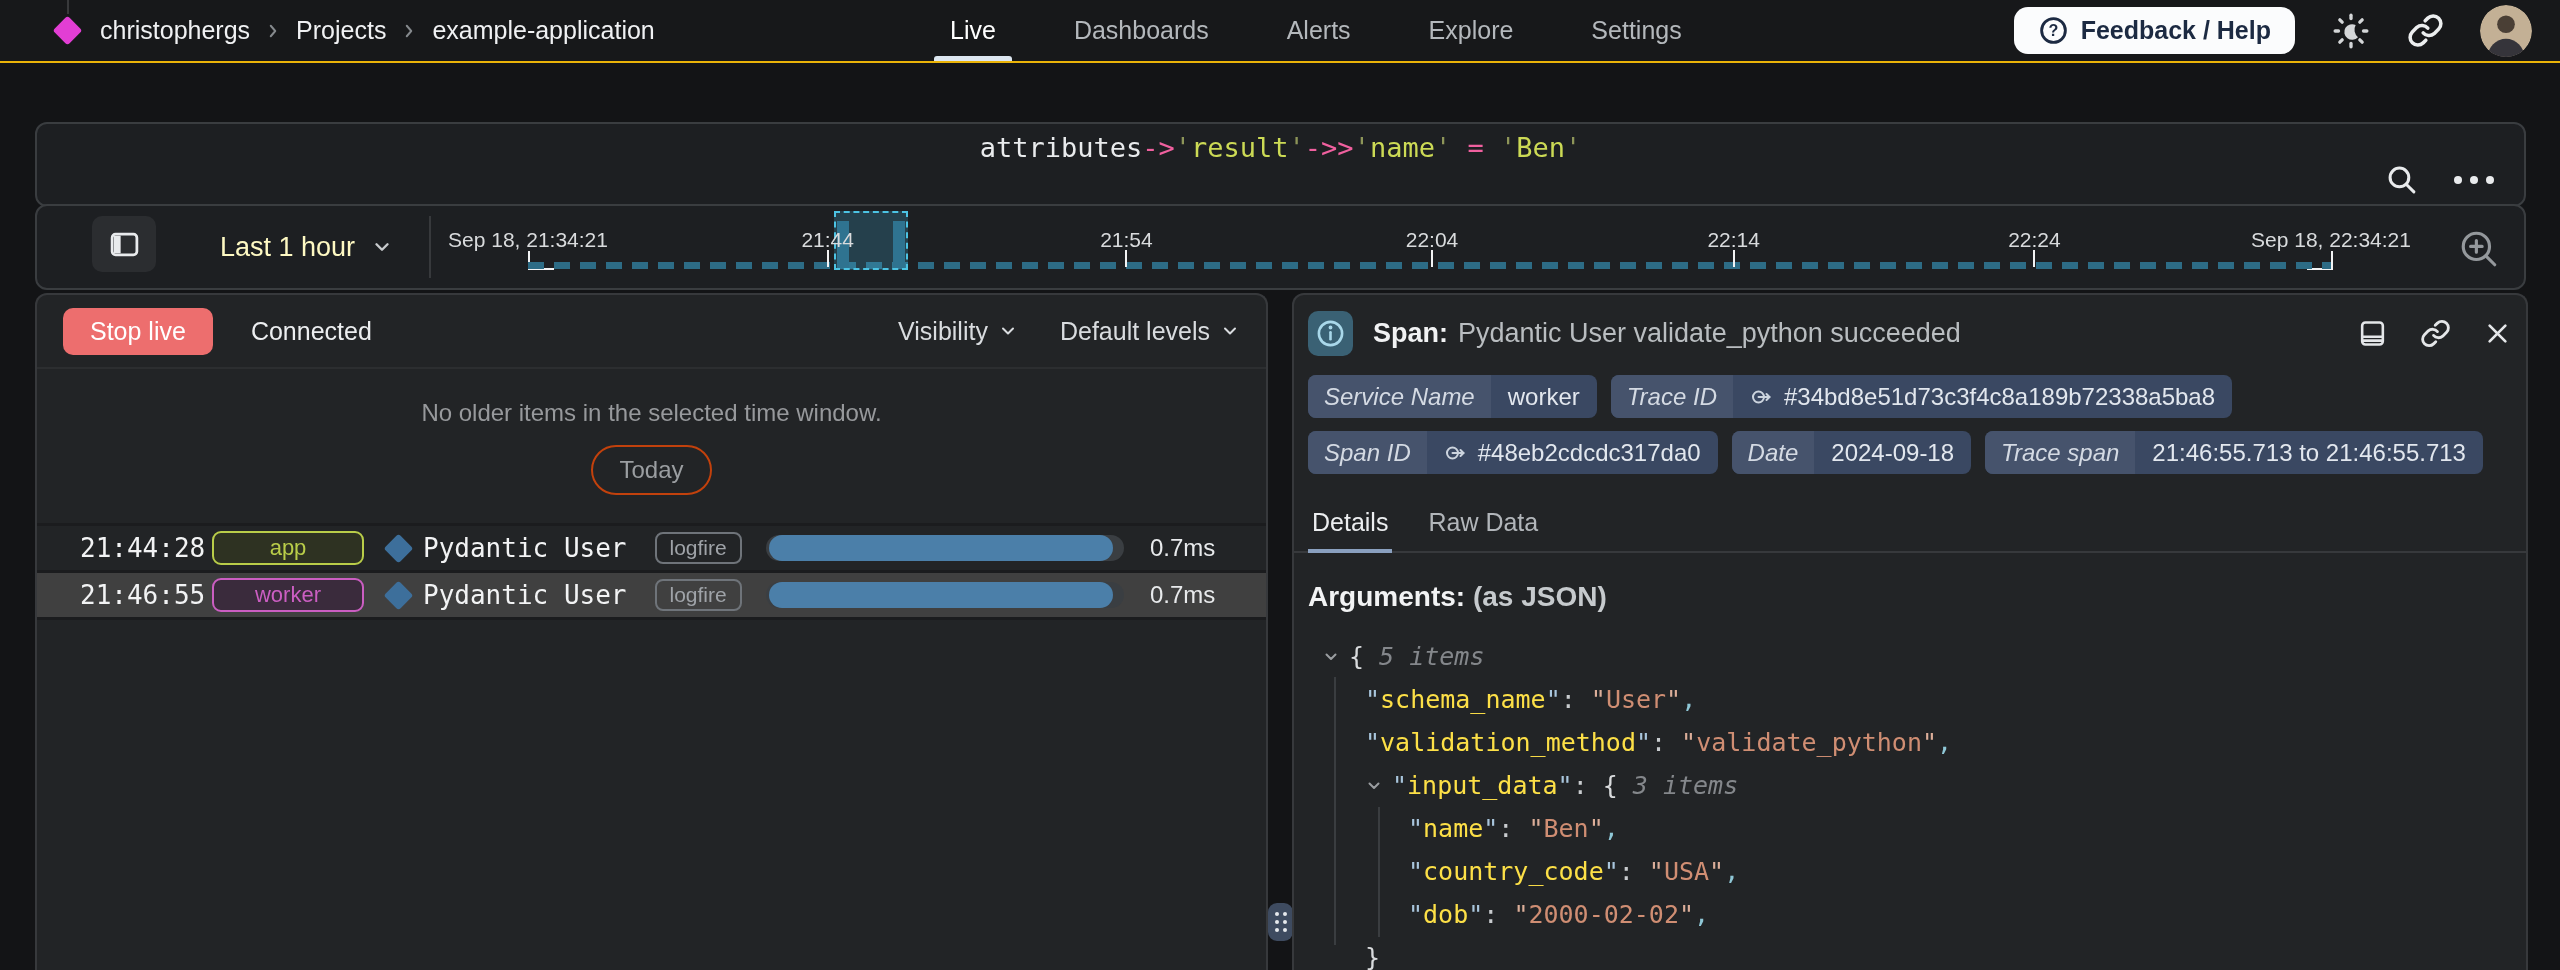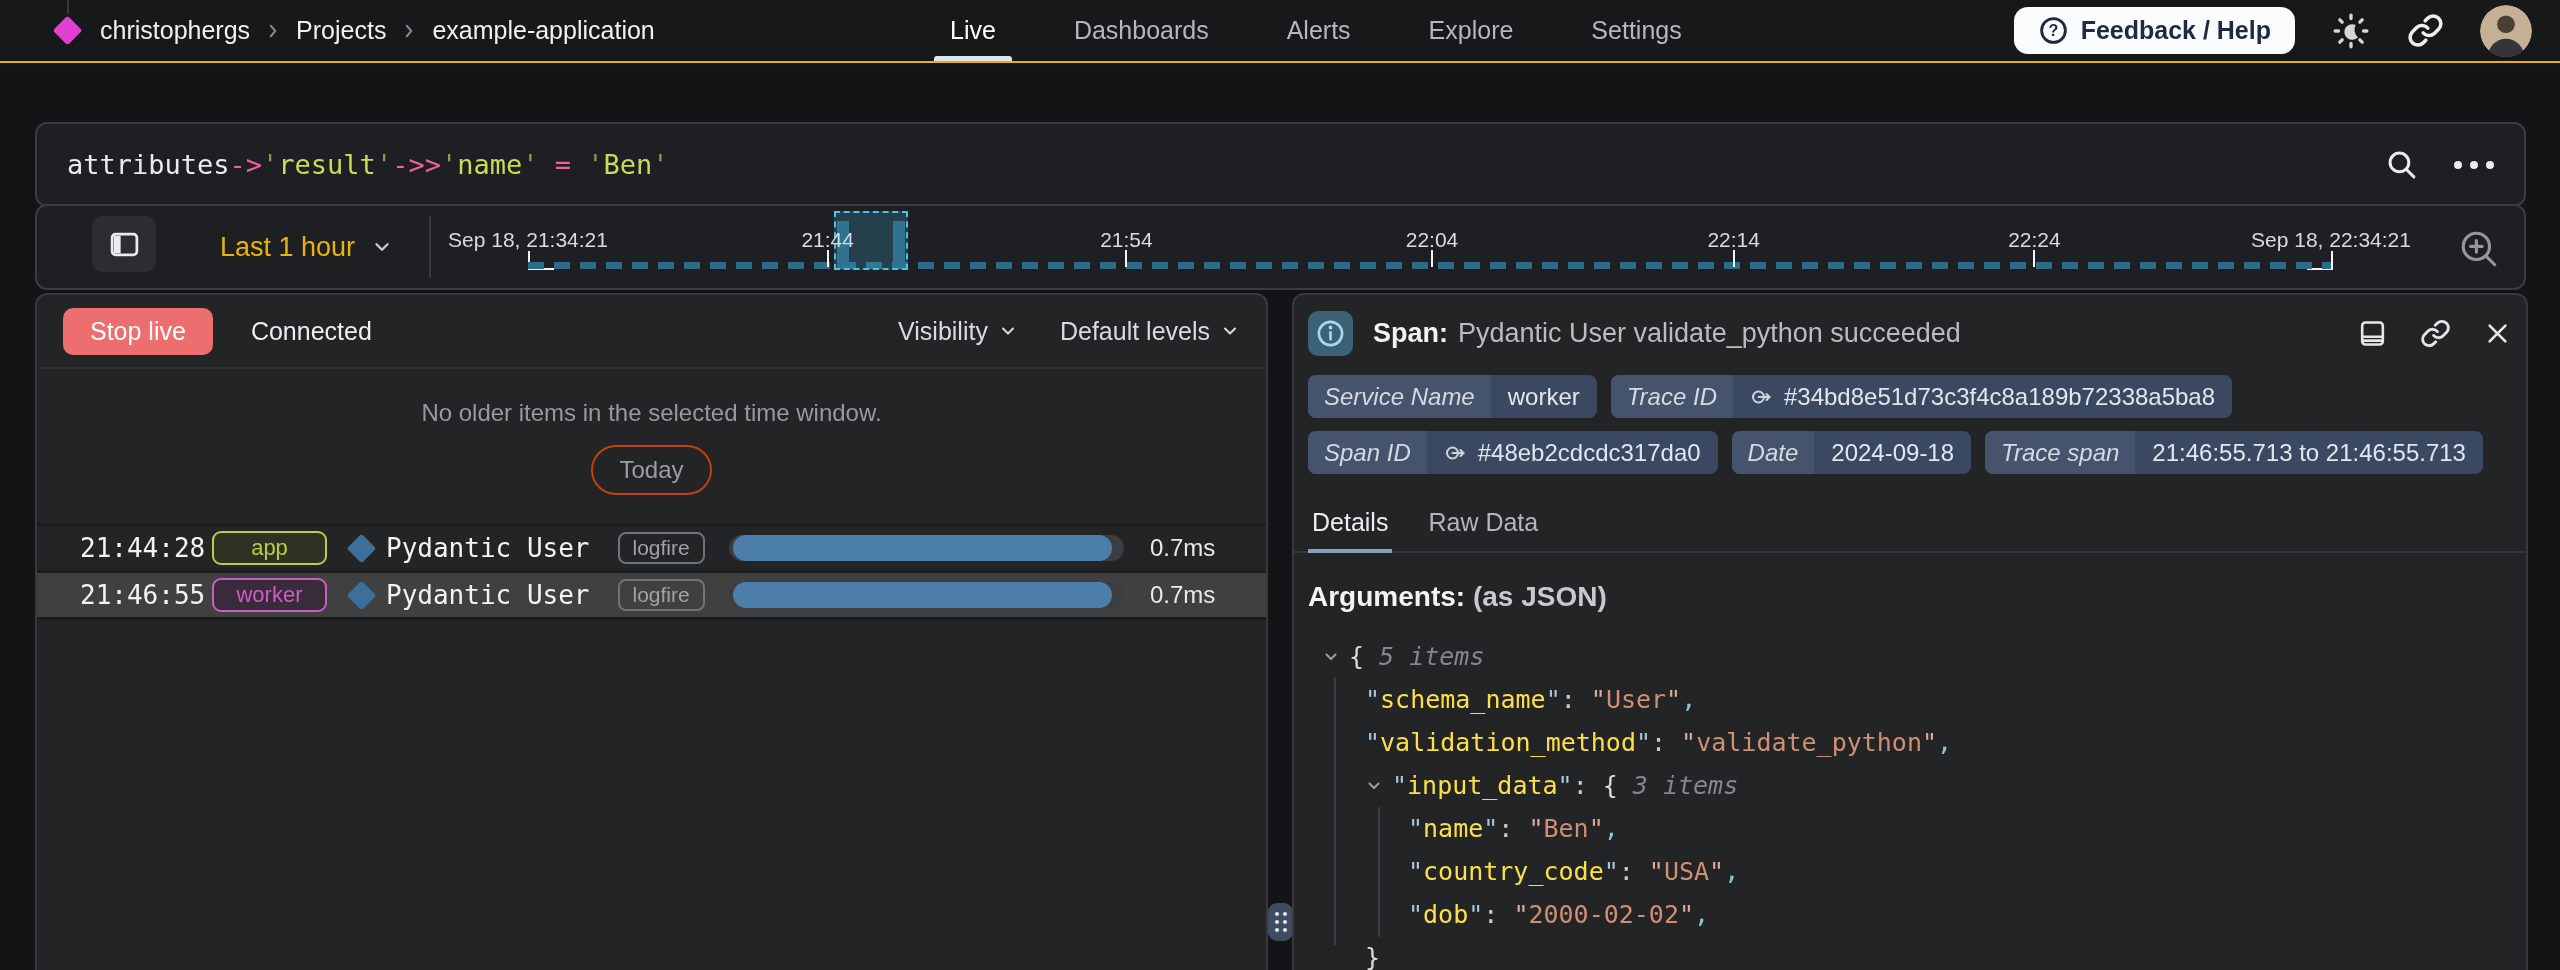--- a/index.html
+++ b/index.html
@@ -40,21 +40,21 @@
     background:#fbfcfd; color:#1c2a42; border:none; border-radius:14px;
     font-size:25px; font-weight:bold; font-family:inherit; cursor:pointer; white-space:nowrap;
   }
   .icon-btn { cursor:pointer; display:inline-flex; }
   .avatar { width:52px; height:52px; border-radius:50%; overflow:hidden; cursor:pointer; flex:none; }
 
   
   .querybar {
     position:absolute; left:35px; right:34px; top:122px; height:85px;
     background:#1d1f22; border:2px solid #3a3d40; border-radius:12px;
-    display:flex; align-items:center; padding:8px 30px;
+    display:flex; align-items:center; padding:8px 30px;flex-direction:column;
   }
   .query { font-family:"DejaVu Sans Mono", monospace; font-size:27px; letter-spacing:0; white-space:pre; }
   .tok-ident { color:#e9ebed; }
   .tok-op { color:#f0609f; }
   .tok-str { color:#ccda55; }
   .tok-q { color:#8d9559; }
   .qb-icons { margin-left:auto; display:flex; align-items:center; gap:36px; }
   .dots { display:flex; gap:8px; cursor:pointer; }
   .dots i { width:8px; height:8px; border-radius:50%; background:#e9ebed; }
 
@@ -63,21 +63,21 @@
     position:absolute; left:35px; right:34px; top:204px; height:86px;
     background:#1d1f22; border:2px solid #3a3d40; border-radius:12px;
   }
   .tb-toggle {
     position:absolute; left:55px; top:10px; width:64px; height:56px;
     background:#2b2d30; border:none; border-radius:10px; cursor:pointer;
     display:flex; align-items:center; justify-content:center;
   }
   .tb-range {
     position:absolute; left:183px; top:0; height:100%;
-    display:flex; align-items:center; gap:16px; font-size:27px; color:#eab308; cursor:pointer;
+    display:flex; align-items:center; gap:16px; font-size:27px; color:#fef9c3; cursor:pointer;
   }
   .tb-range .svgwrap { color:#c6c9cc; }
   .tb-divider { position:absolute; left:392px; top:10px; bottom:10px; width:2px; background:#37393c; }
   .tb-axis { position:absolute; left:491px; right:193px; top:0; bottom:0; }
   .tb-baseline {
     position:absolute; left:0; right:0; top:56px; height:7px;
     background:repeating-linear-gradient(90deg,#2d6c86 0 16px,transparent 16px 26px);
   }
   .tb-endlabel { position:absolute; top:22px; font-size:21px; color:#d9dbdd; white-space:nowrap; transform:translateX(-50%); }
   .tb-endlabel.start { left:0; }
@@ -121,21 +121,21 @@
     border-radius:26px; color:#9b9ea1; font-size:24px; font-family:inherit; cursor:pointer;
   }
   .lp-rows { margin-top:28px; border-top:3px solid #1b1c1e; }
   .row {
     display:flex; align-items:center; height:47px; padding:0 44px 0 43px;
     border-bottom:3px solid #1b1c1e; cursor:pointer;
   }
   .row.selected { background:#404040; }
   .row-time { width:132px; flex:none; font-family:"DejaVu Sans Mono",monospace; font-size:26px; color:#f2f3f4; }
   .row-env {
-    width:115px; height:34px; flex:none; border:2px solid; border-radius:9px;
+    width:152px; height:34px; flex:none; border:2px solid; border-radius:9px;
     display:flex; align-items:center; justify-content:center; font-size:22px; margin-right:12px;
   }
   .row-diamond { width:21px; height:21px; flex:none; background:#3d6f9b; border-radius:3px; transform:rotate(45deg); margin:0 14px 0 12px; }
   .row-title { font-family:"DejaVu Sans Mono",monospace; font-size:26px; color:#f2f3f4; margin-right:28px; white-space:nowrap; }
   .row-tag {
     height:32px; padding:0 13px; border:2px solid #6f747a; border-radius:8px;
     display:flex; align-items:center; font-size:21px; color:#9fa3a8; flex:none;
   }
   .row-bar { flex:1; height:26px; margin:0 26px 0 24px; background:#3a3e42; border-radius:13px; position:relative; overflow:hidden; }
   .row-bar-fill { position:absolute; left:1%; top:0; bottom:0; background:#4b7fa9; border-radius:13px; }

